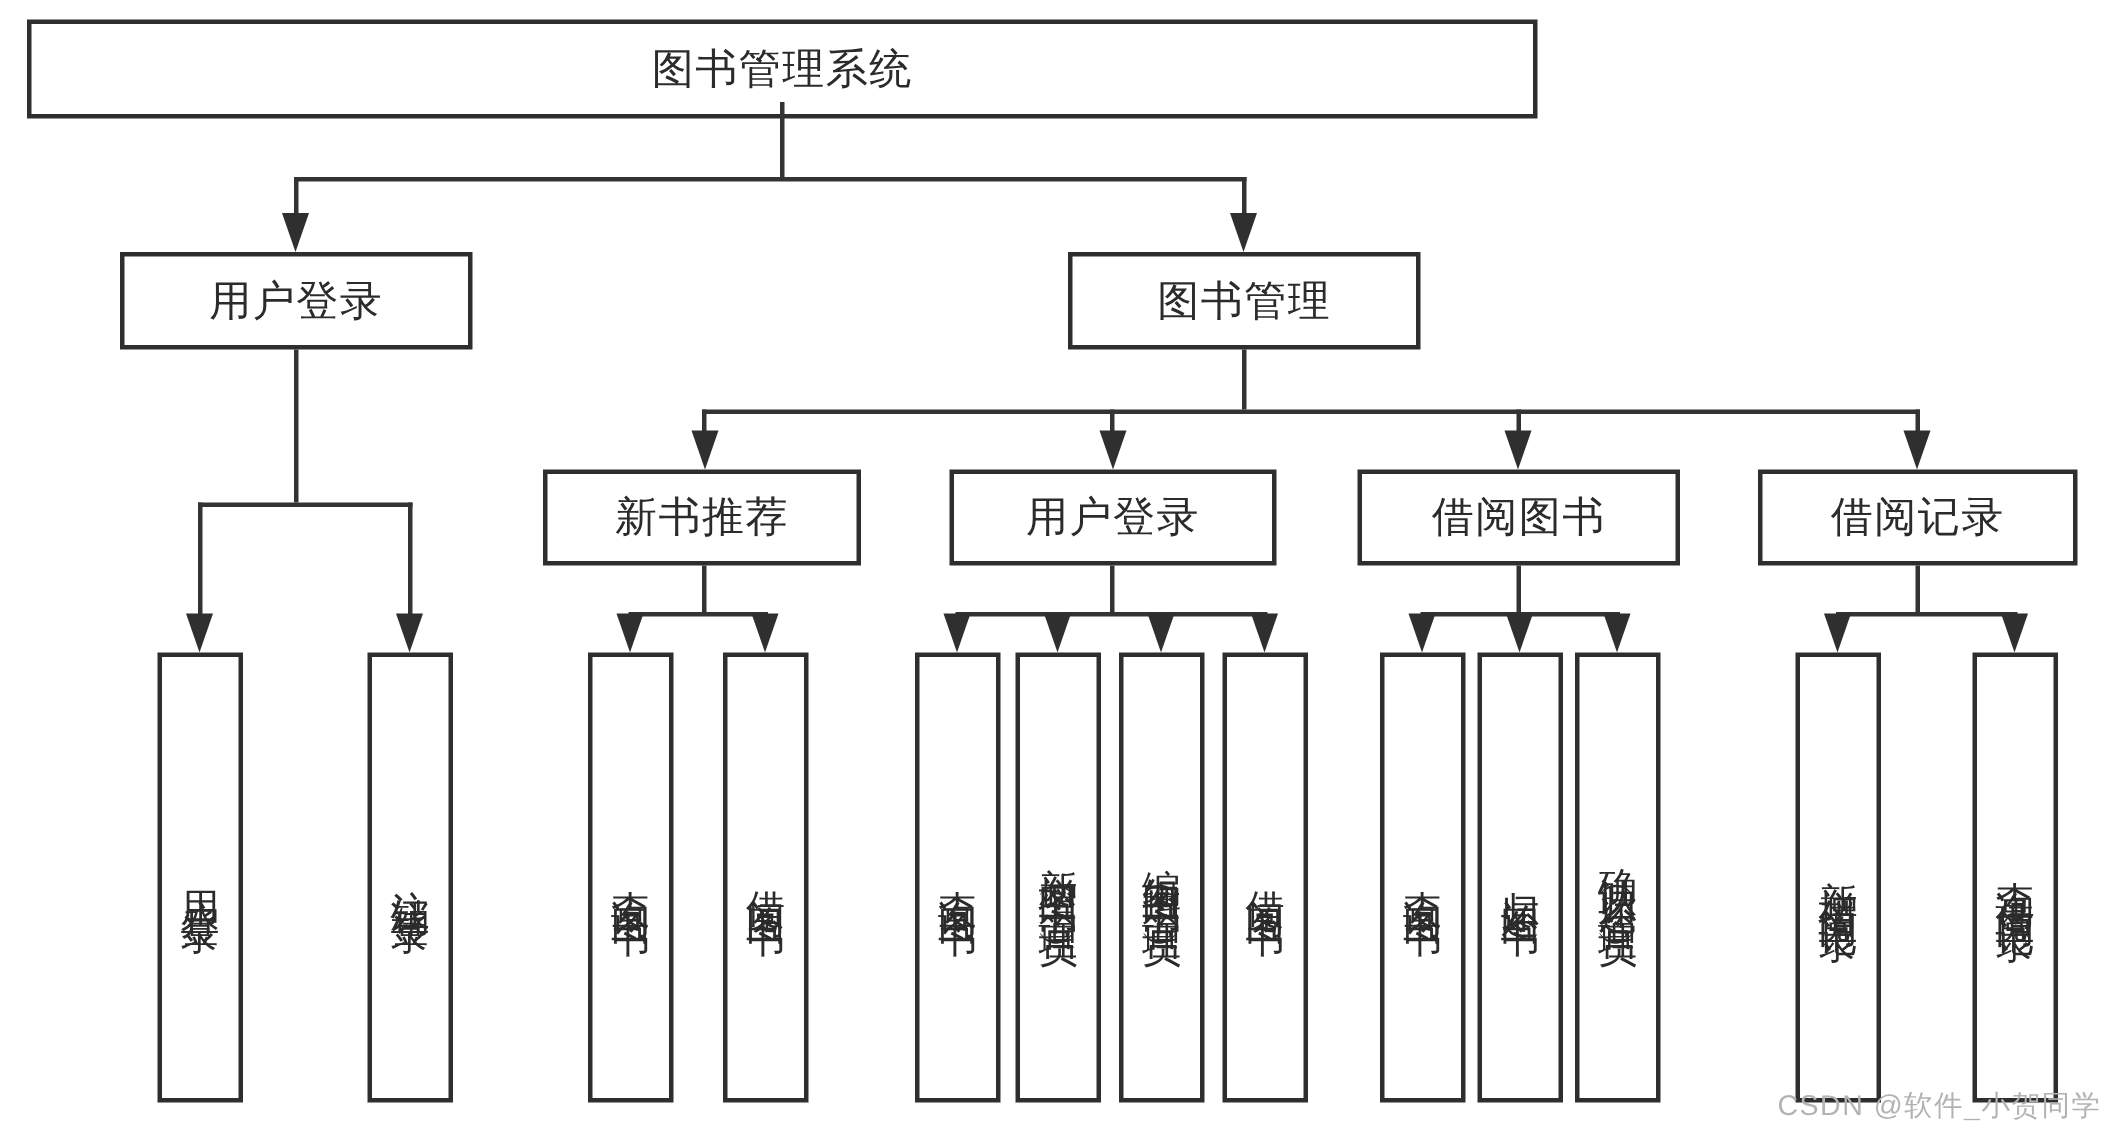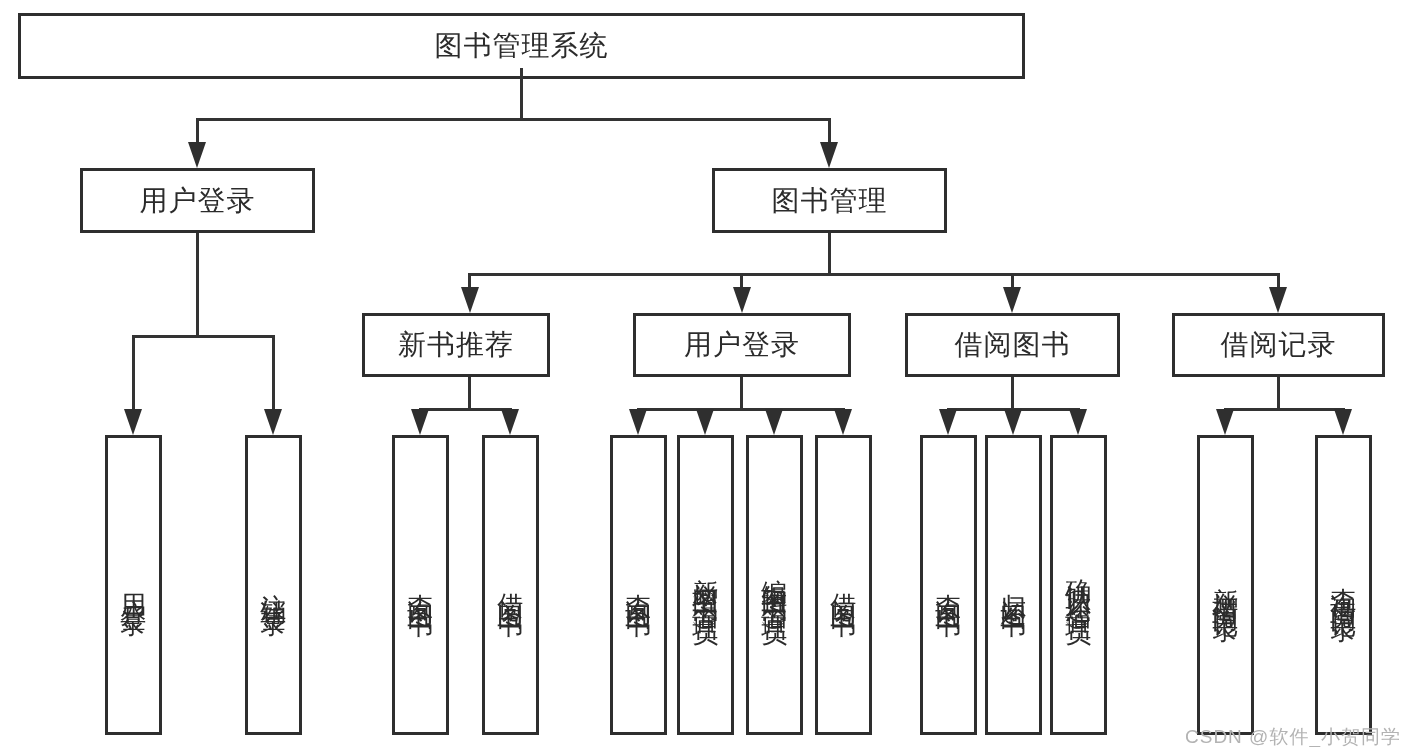--- a/index.html
+++ b/index.html
@@ -81,21 +81,21 @@
   <div class="hline" style="left:468px;top:273px;width:812px;"></div>
   <div class="vline" style="left:468px;top:273px;height:16px;"></div>
   <div class="arrow" style="left:461px;top:287px;"></div>
   <div class="vline" style="left:740px;top:273px;height:16px;"></div>
   <div class="arrow" style="left:733px;top:287px;"></div>
   <div class="vline" style="left:1011px;top:273px;height:16px;"></div>
   <div class="arrow" style="left:1003px;top:287px;"></div>
   <div class="vline" style="left:1277px;top:273px;height:16px;"></div>
   <div class="arrow" style="left:1269px;top:287px;"></div>
 
-  <div class="box" style="left:362px;top:313px;width:188px;height:64px;">
+  <div class="box" style="left:362px;top:313px;width:212px;height:64px;">
     <span>新书推荐</span>
   </div>
   <div class="box" style="left:633px;top:313px;width:218px;height:64px;">
     <span>用户登录</span>
   </div>
   <div class="box" style="left:905px;top:313px;width:215px;height:64px;">
     <span>借阅图书</span>
   </div>
   <div class="box" style="left:1172px;top:313px;width:213px;height:64px;align-items:center;">
     <span>借阅记录</span>

